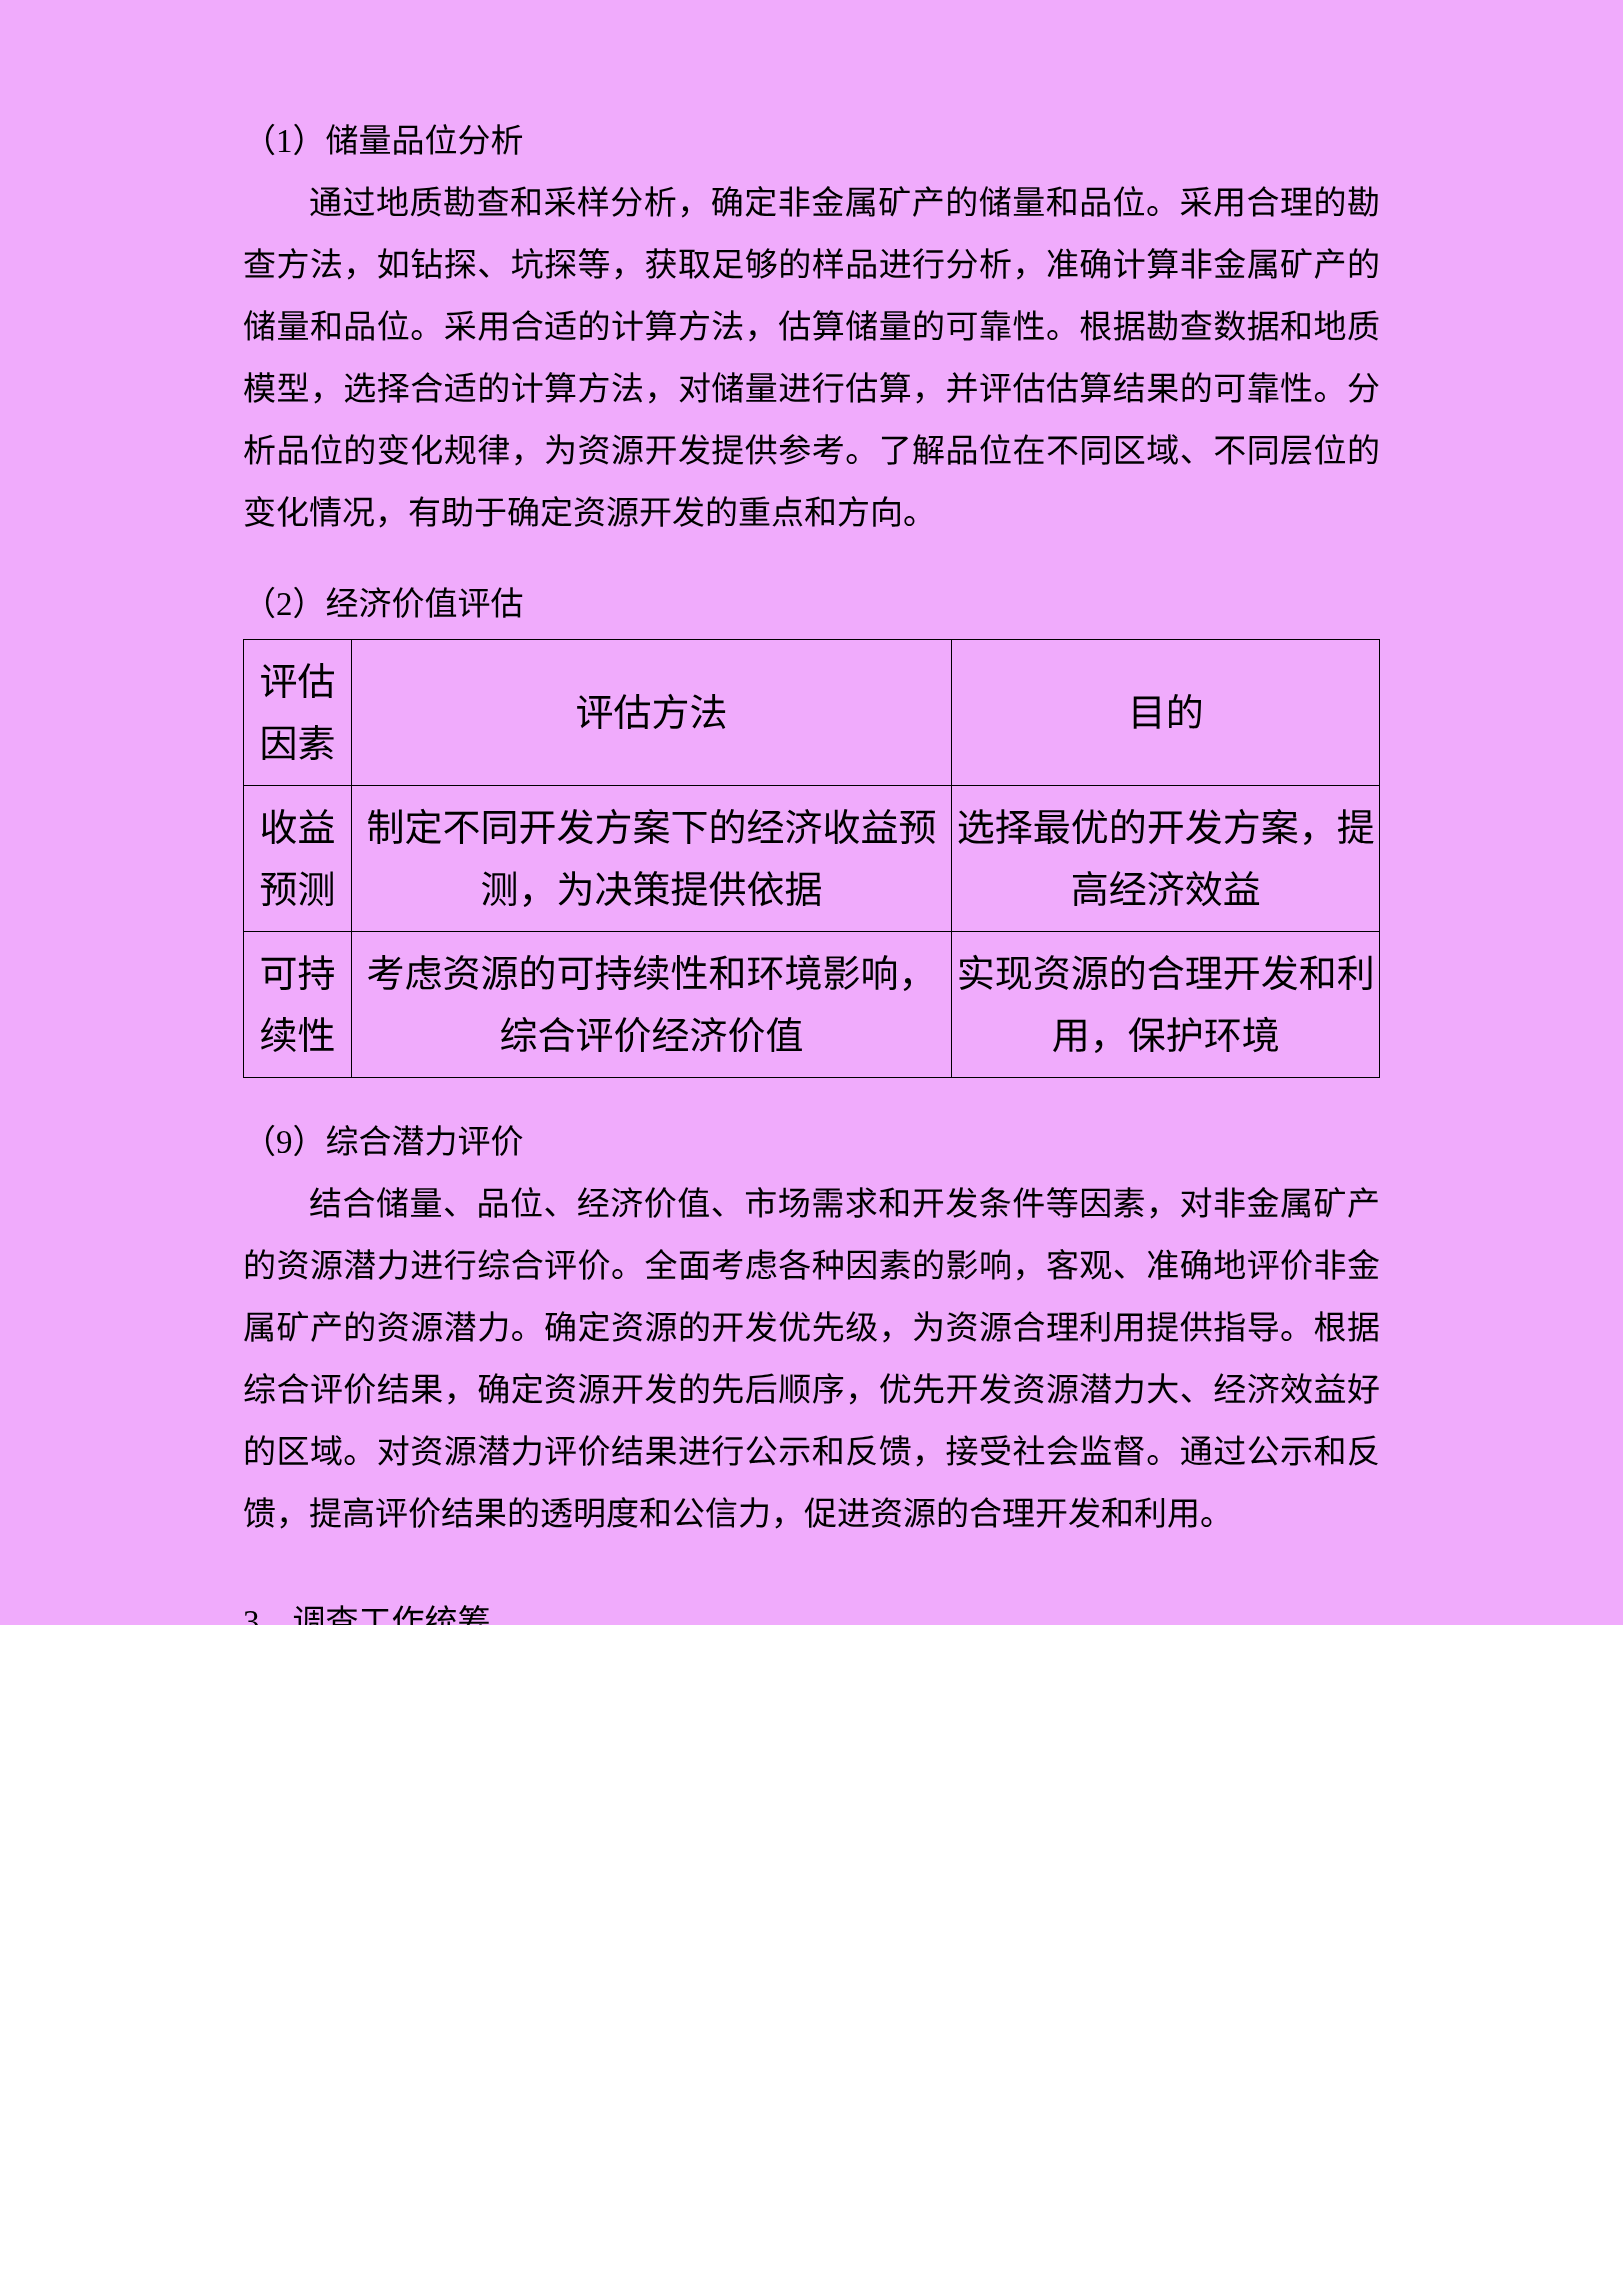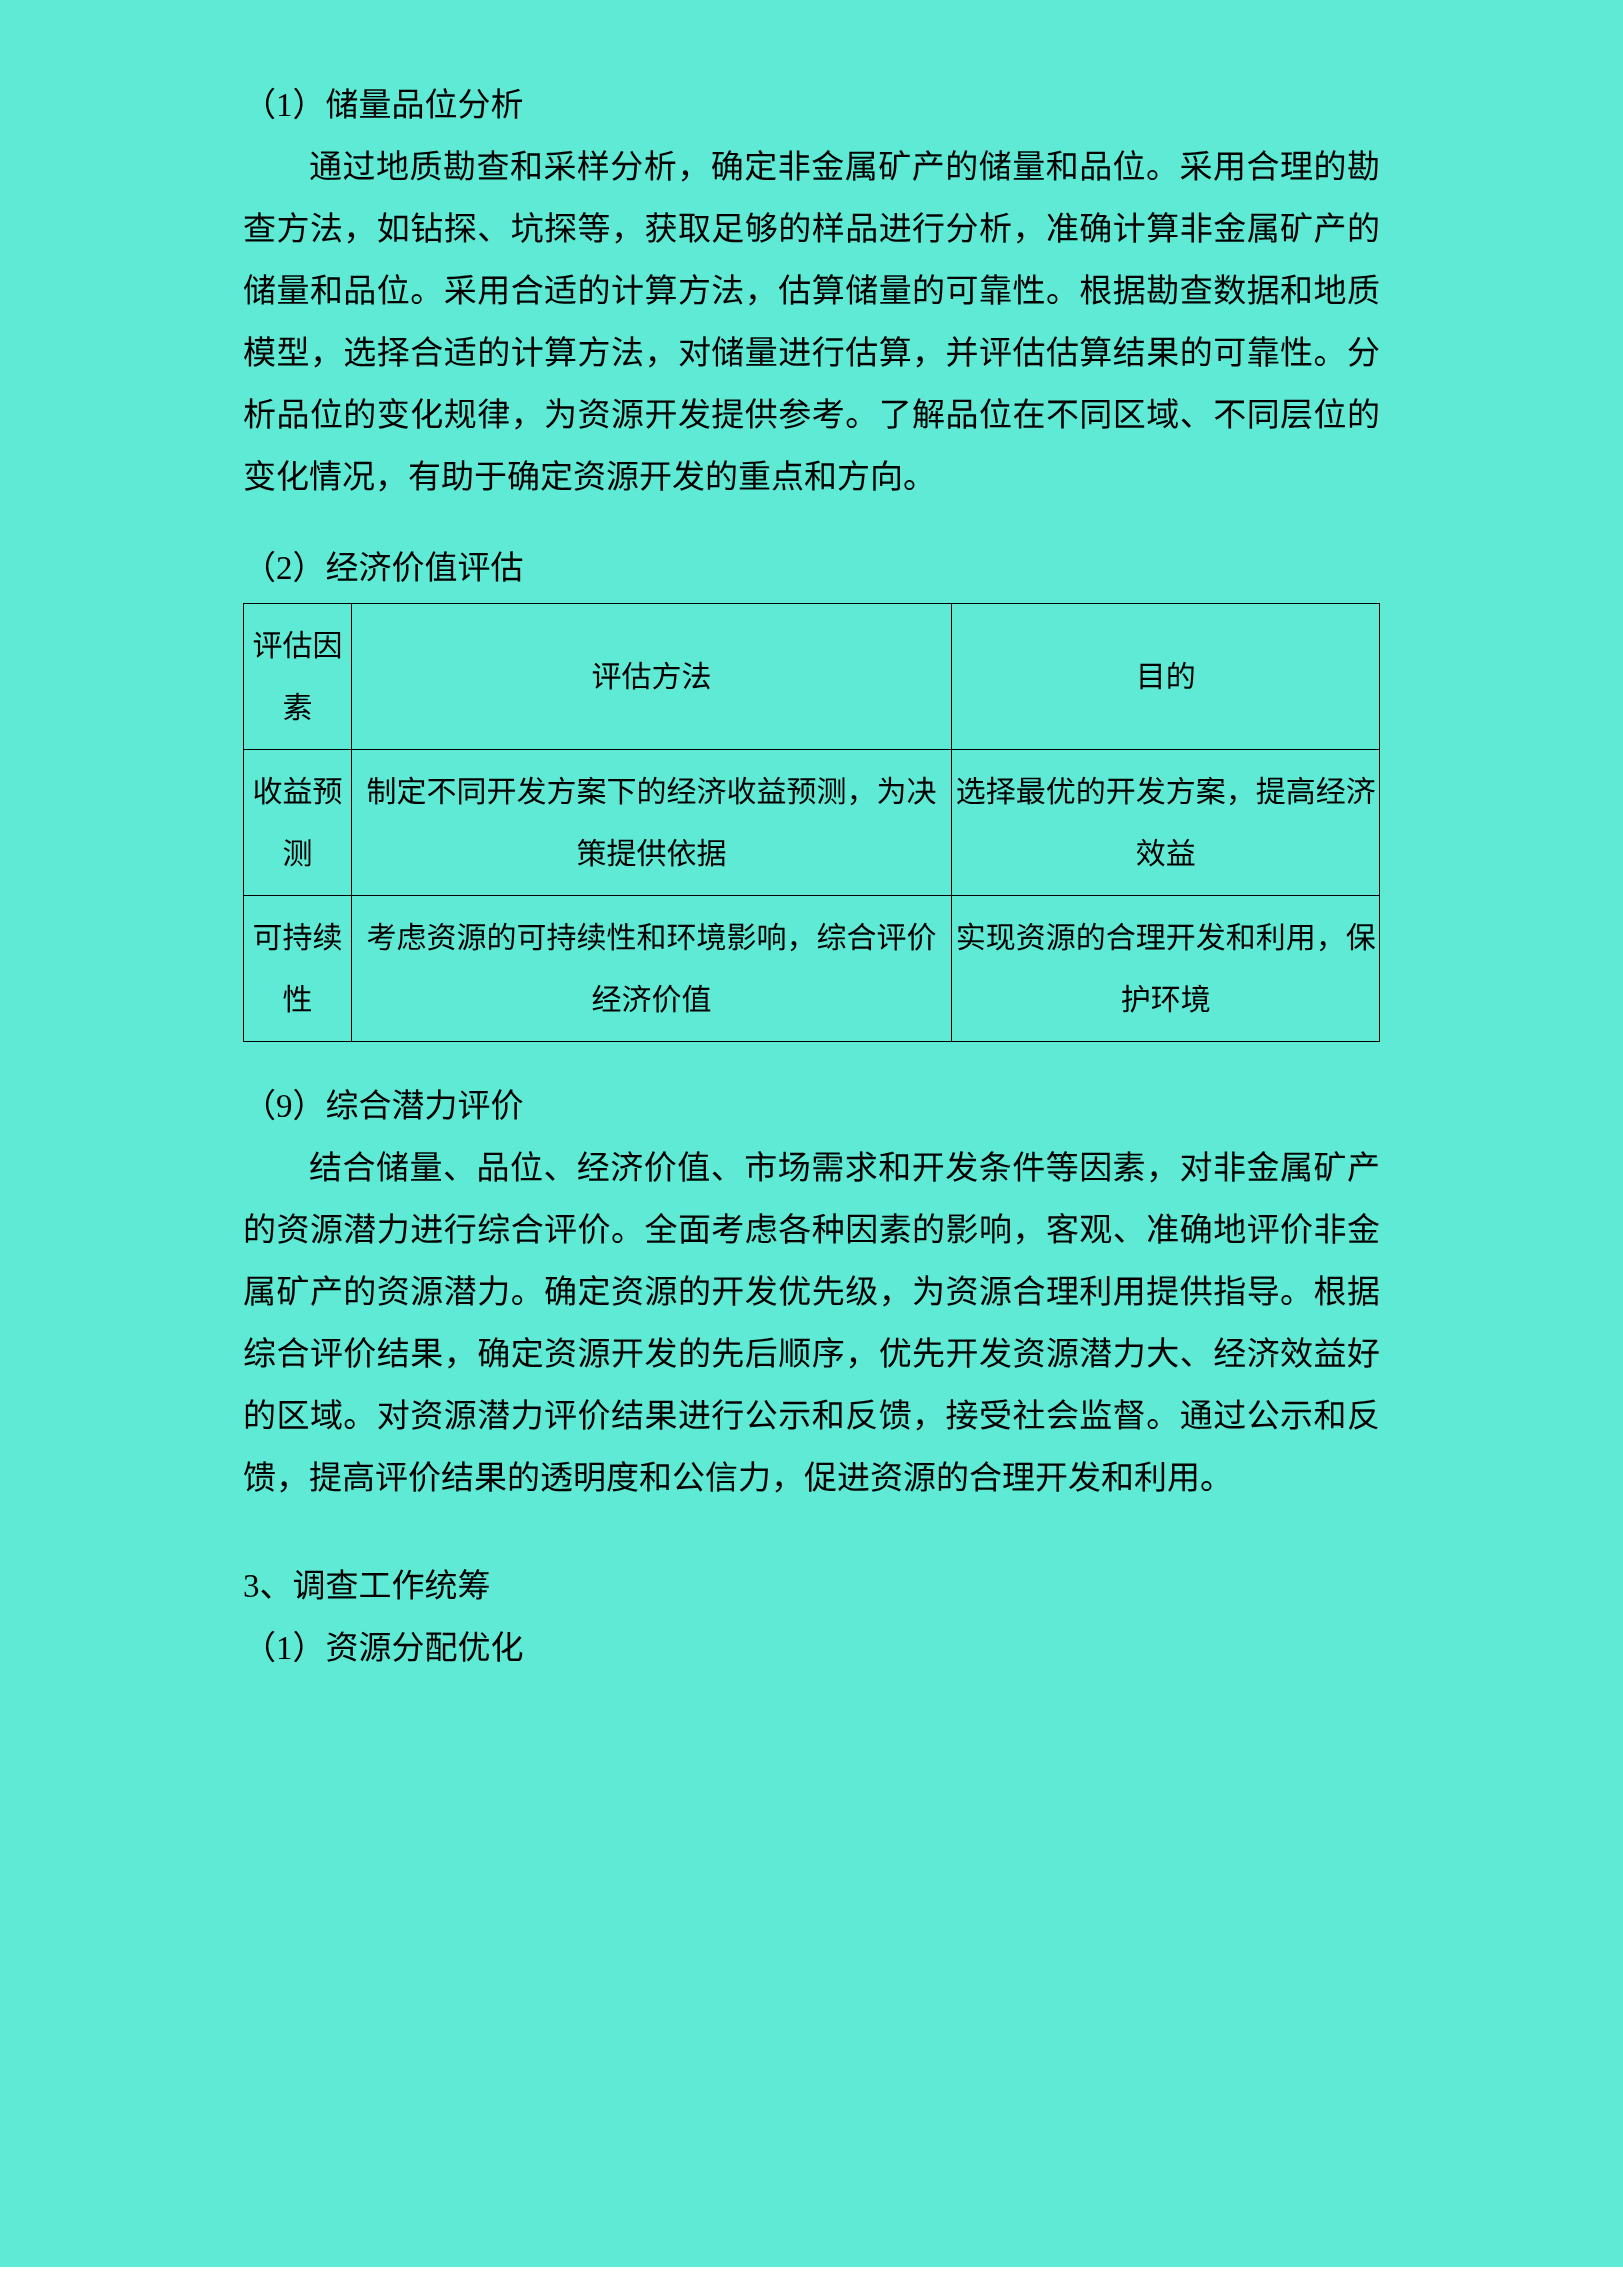--- a/index.html
+++ b/index.html
@@ -4,47 +4,47 @@
 <style>
   * { box-sizing: border-box; }
   html, body {
     margin: 0;
     padding: 0;
     background: #ffffff;
   }
   .page {
     position: relative;
     width: 1623px;
-    height: 2267px;
-    background: #5eead4;
+    height: 1625px;
+    background: #f0abfc;
     color: #000000;
     font-family: "Liberation Serif", "DejaVu Serif", serif;
     font-size: 33px;
     line-height: 62px;
-    padding: 74px 243px 0 243px;
+    padding: 110px 243px 0 243px;
     overflow: hidden;
   }
   p { margin: 0; }
   .heading {
     text-align: left;
     white-space: nowrap;
   }
   .heading--spaced { margin-top: 29.4px; }
   .heading--spaced-lg { margin-top: 46px; }
   .para {
     text-indent: 2em;
     text-align: justify;
     line-break: strict;
   }
   table.eval-table {
     width: 100%;
     border-collapse: collapse;
     table-layout: fixed;
     margin: 3.9px 0 0 0;
-    font-size: 30px;
+    font-size: 38px;
     line-height: 62px;
   }
   .eval-table col.c1 { width: 9.5%; }
   .eval-table col.c2 { width: 52.85%; }
   .eval-table col.c3 { width: 37.65%; }
   .eval-table th, .eval-table td {
     border: 1.3px solid #000000;
     font-weight: normal;
     text-align: center;
     vertical-align: middle;

